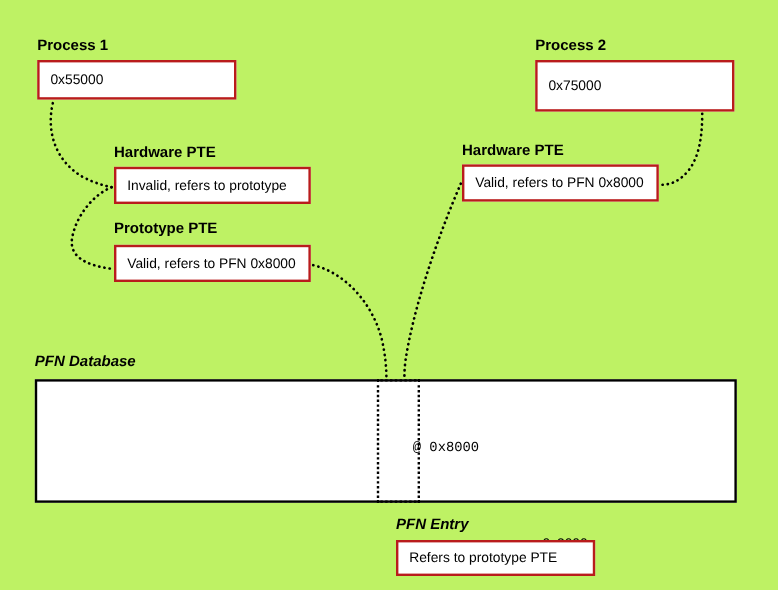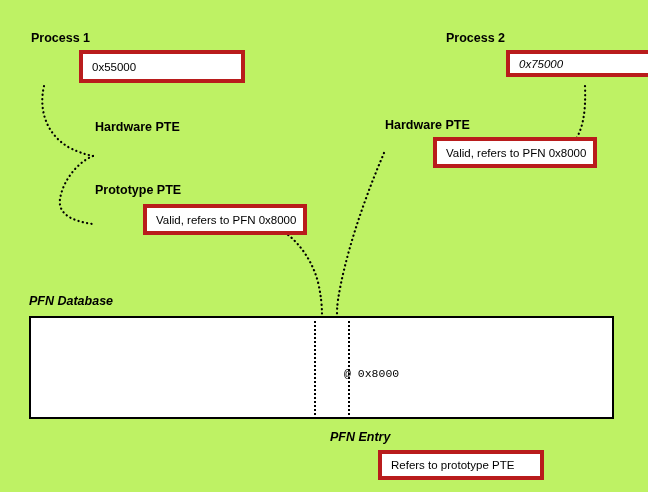--- a/index.html
+++ b/index.html
@@ -27,25 +27,24 @@
     position: absolute;
     font-weight: normal;
     font-size: 11.5px;
     color: #000000;
     white-space: nowrap;
     line-height: 14px;
   }
   .box {
     position: absolute;
     box-sizing: border-box;
-    border: 4px solid #b91c1c;
+    border: 2px solid #b91c1c;
     background: #ffffff;
     display: flex;
     align-items: center;
-    margin-left: 48px;
   }
   .box .txt {
     font-size: 11.5px;
     color: #000000;
     white-space: nowrap;
     padding-left: 9px;
   }
   .bigbox {
     position: absolute;
     box-sizing: border-box;
@@ -97,25 +96,28 @@
 
     <path d="M 585 86 C 586 112, 583 131, 573 143 C 565 152, 558 154, 550 154"></path>
   </svg>
 
   <div class="lbl" style="left:31px; top:31px;">Process 1</div>
   <div class="box" style="left:31px; top:50px; width:166px; height:33px;">
     <span class="txt">0x55000</span>
   </div>
 
   <div class="lbl" style="left:446px; top:31px;">Process 2</div>
-  <div class="box" style="left:458px; top:50px; width:166px; height:27px;font-style:italic;">
+  <div class="box" style="left:446px; top:50px; width:166px; height:43px;">
     <span class="txt">0x75000</span>
   </div>
 
   <div class="lbl" style="left:95px; top:120px;">Hardware PTE</div>
+  <div class="box" style="left:95px; top:139px; width:164px; height:31px;">
+    <span class="txt">Invalid, refers to prototype</span>
+  </div>
 
   <div class="lbl" style="left:95px; top:183px;">Prototype PTE</div>
   <div class="box" style="left:95px; top:204px; width:164px; height:31px;">
     <span class="txt">Valid, refers to PFN 0x8000</span>
   </div>
 
   <div class="lbl" style="left:385px; top:118px;">Hardware PTE</div>
   <div class="box" style="left:385px; top:137px; width:164px; height:31px;">
     <span class="txt">Valid, refers to PFN 0x8000</span>
   </div>

